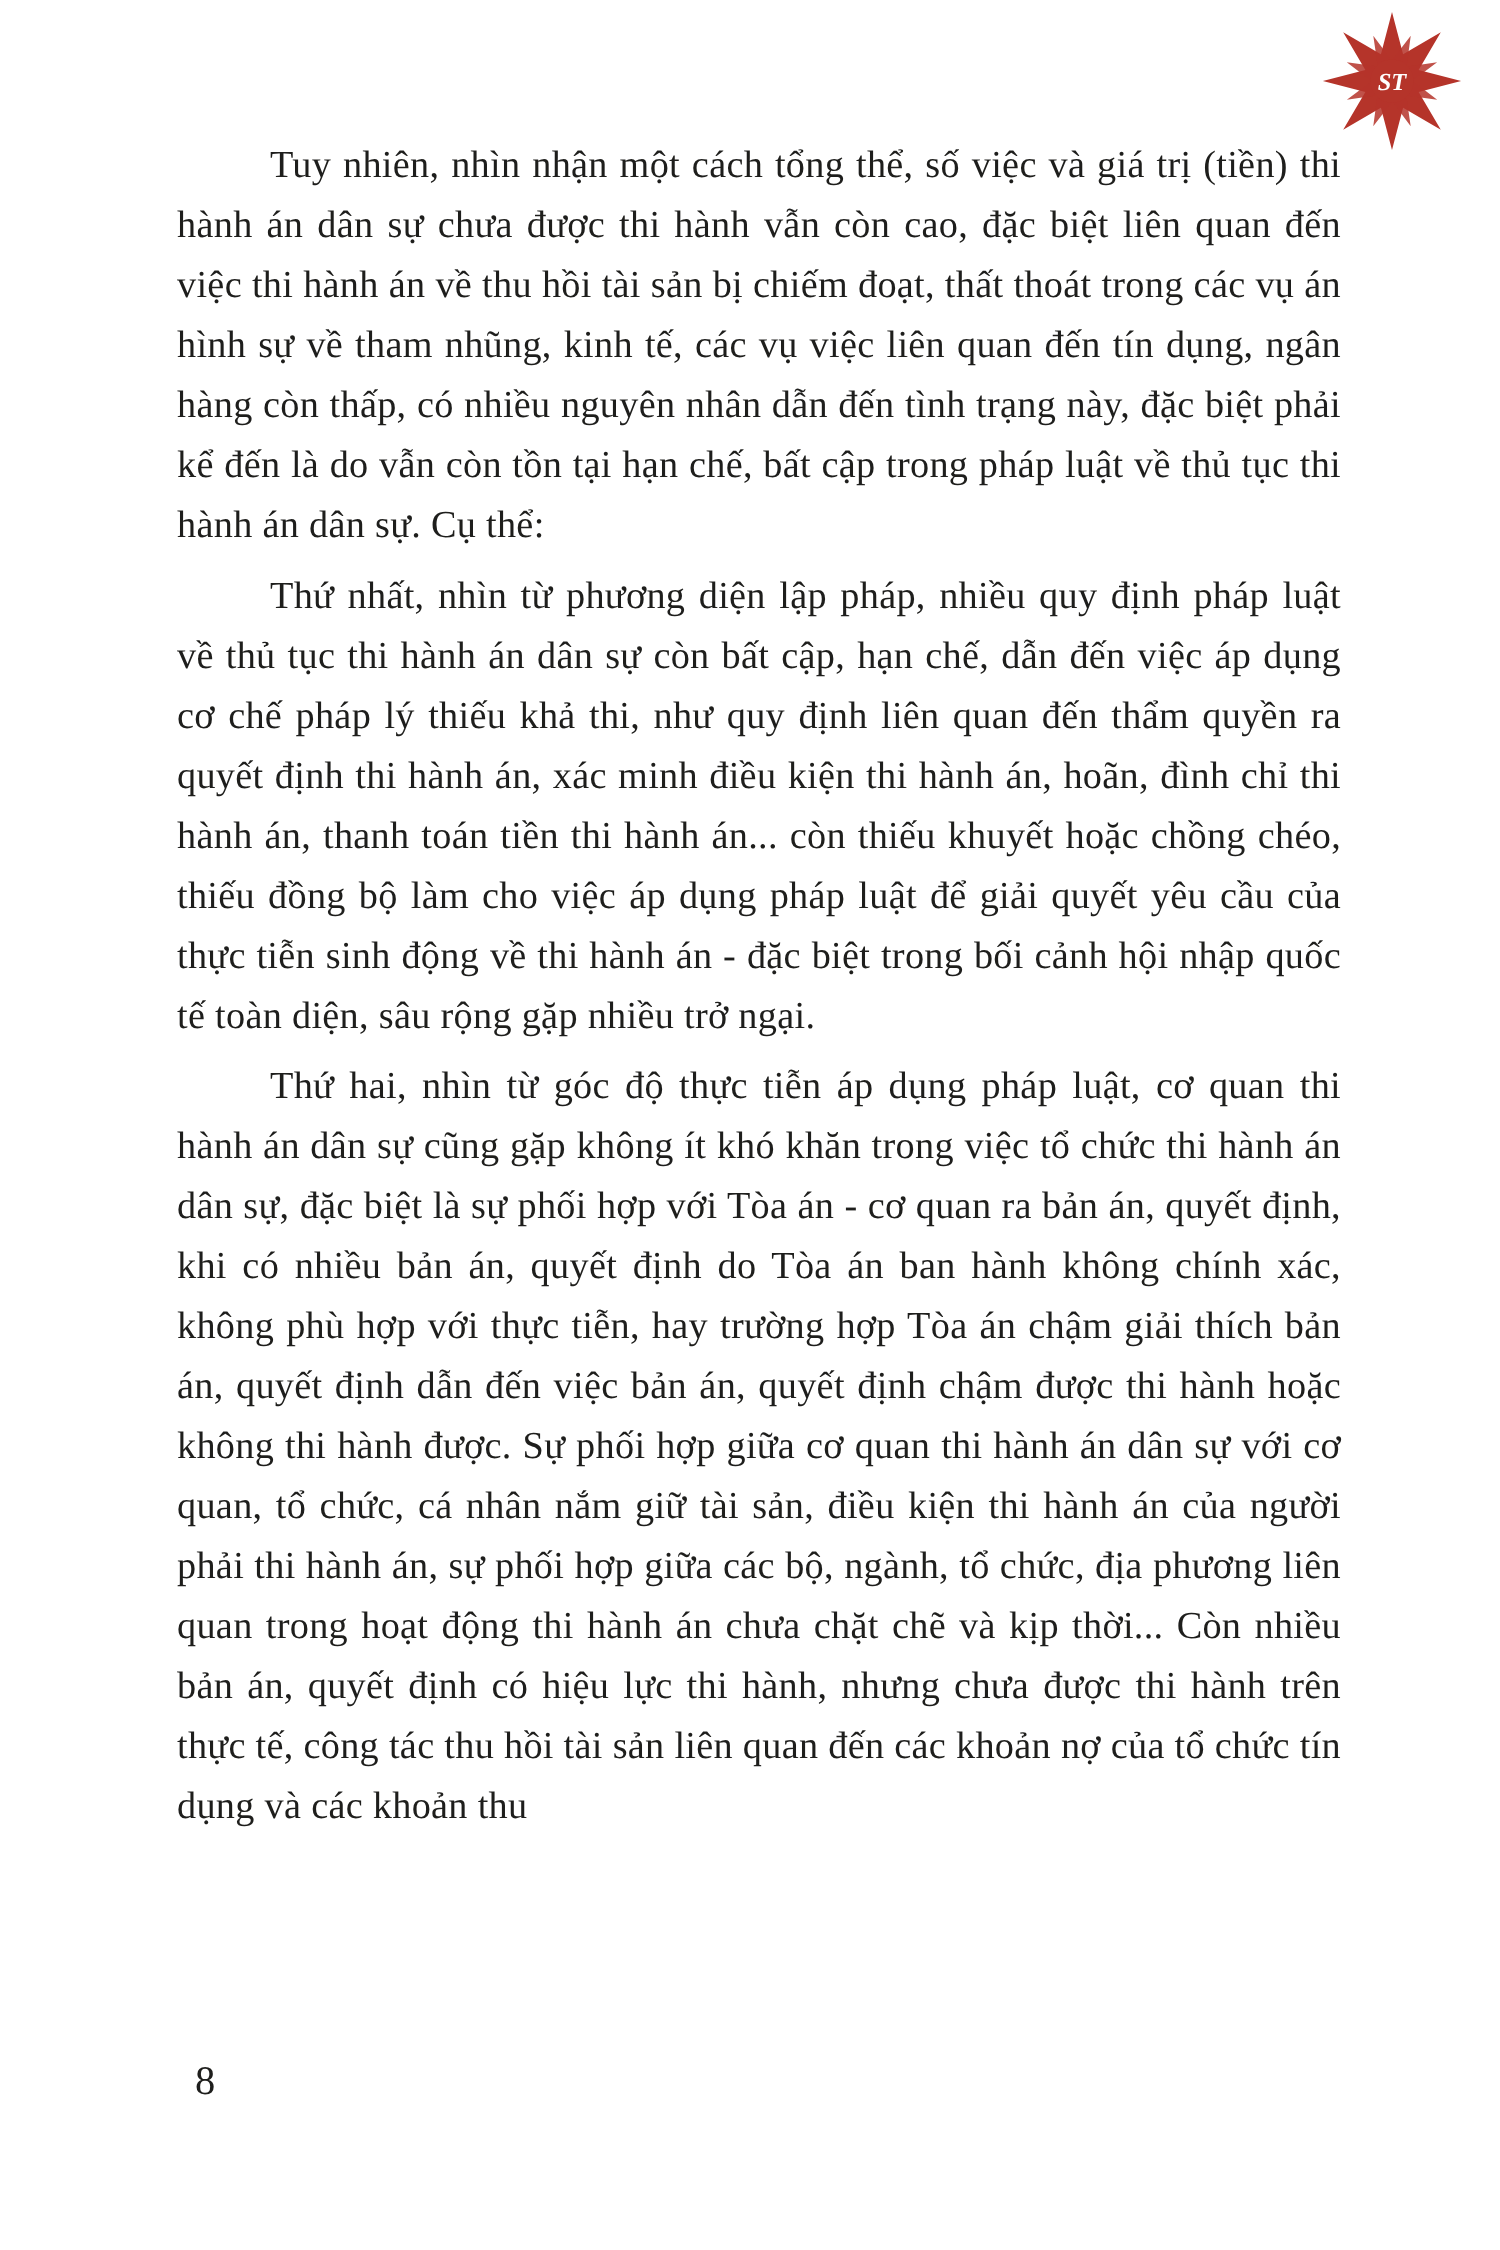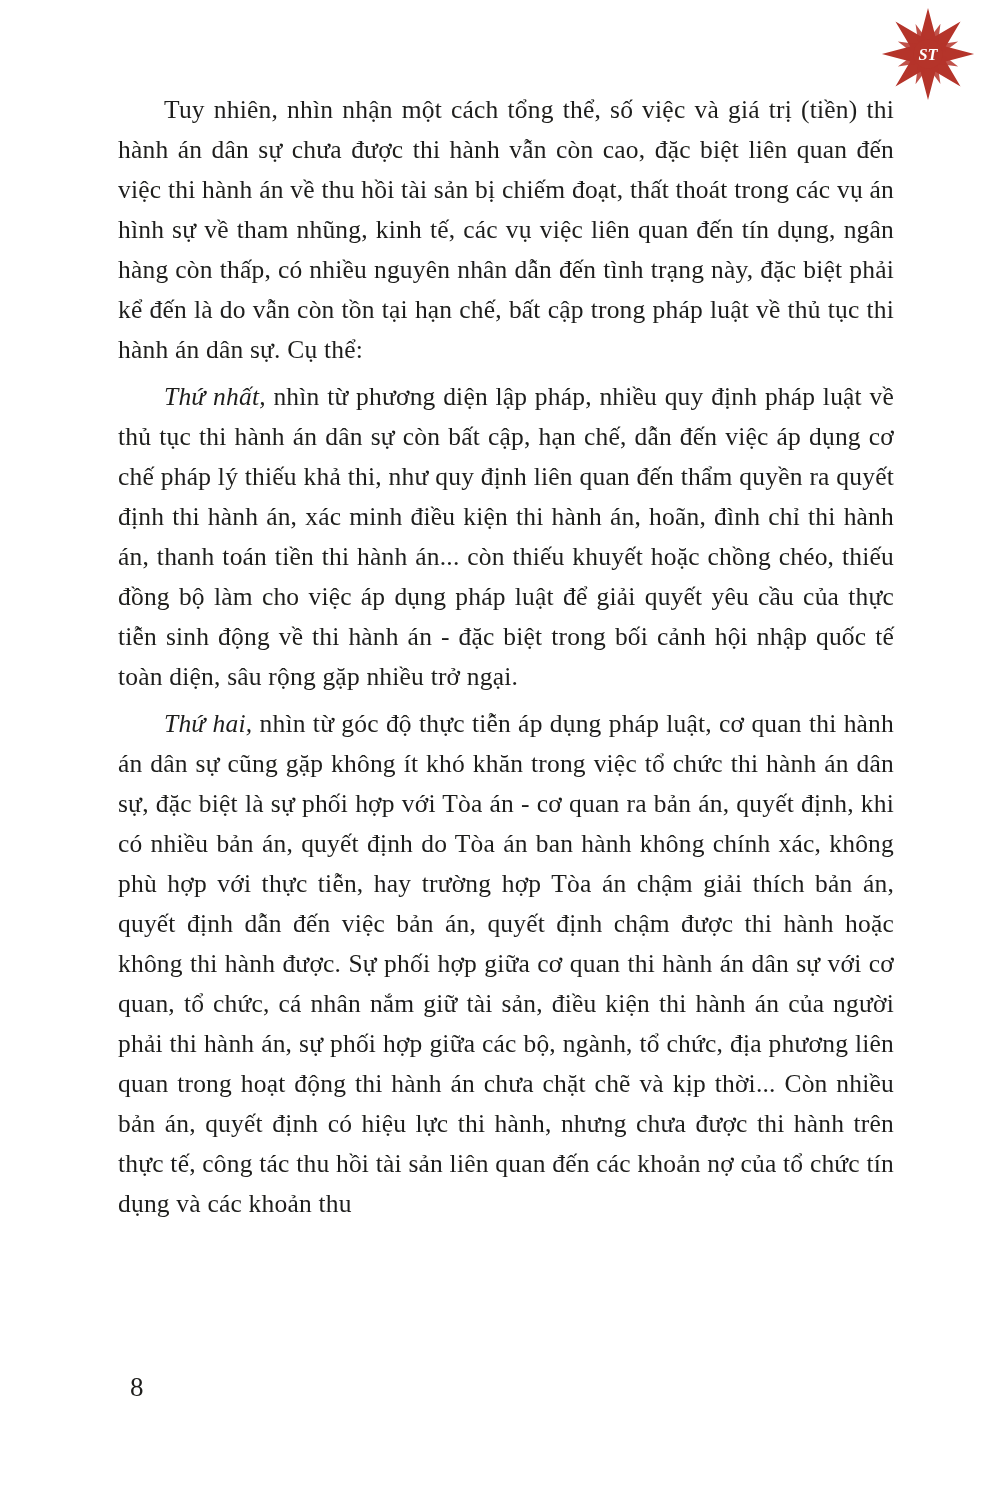--- a/index.html
+++ b/index.html
@@ -30,21 +30,21 @@
     letter-spacing: 0.2px;
   }
   .text-block p {
     margin: 0;
     text-indent: 46px;
   }
   .text-block p + p {
     margin-top: 7px;
   }
   .lead {
-    font-style: italic;
+    margin-left: 16px;
   }
   .page-number {
     position: absolute;
     left: 130px;
     top: 1372px;
     font-size: 27px;
     color: #1e1e1c;
   }
   .logo-monogram-text {
     font-family: "Liberation Serif", "DejaVu Serif", serif;

